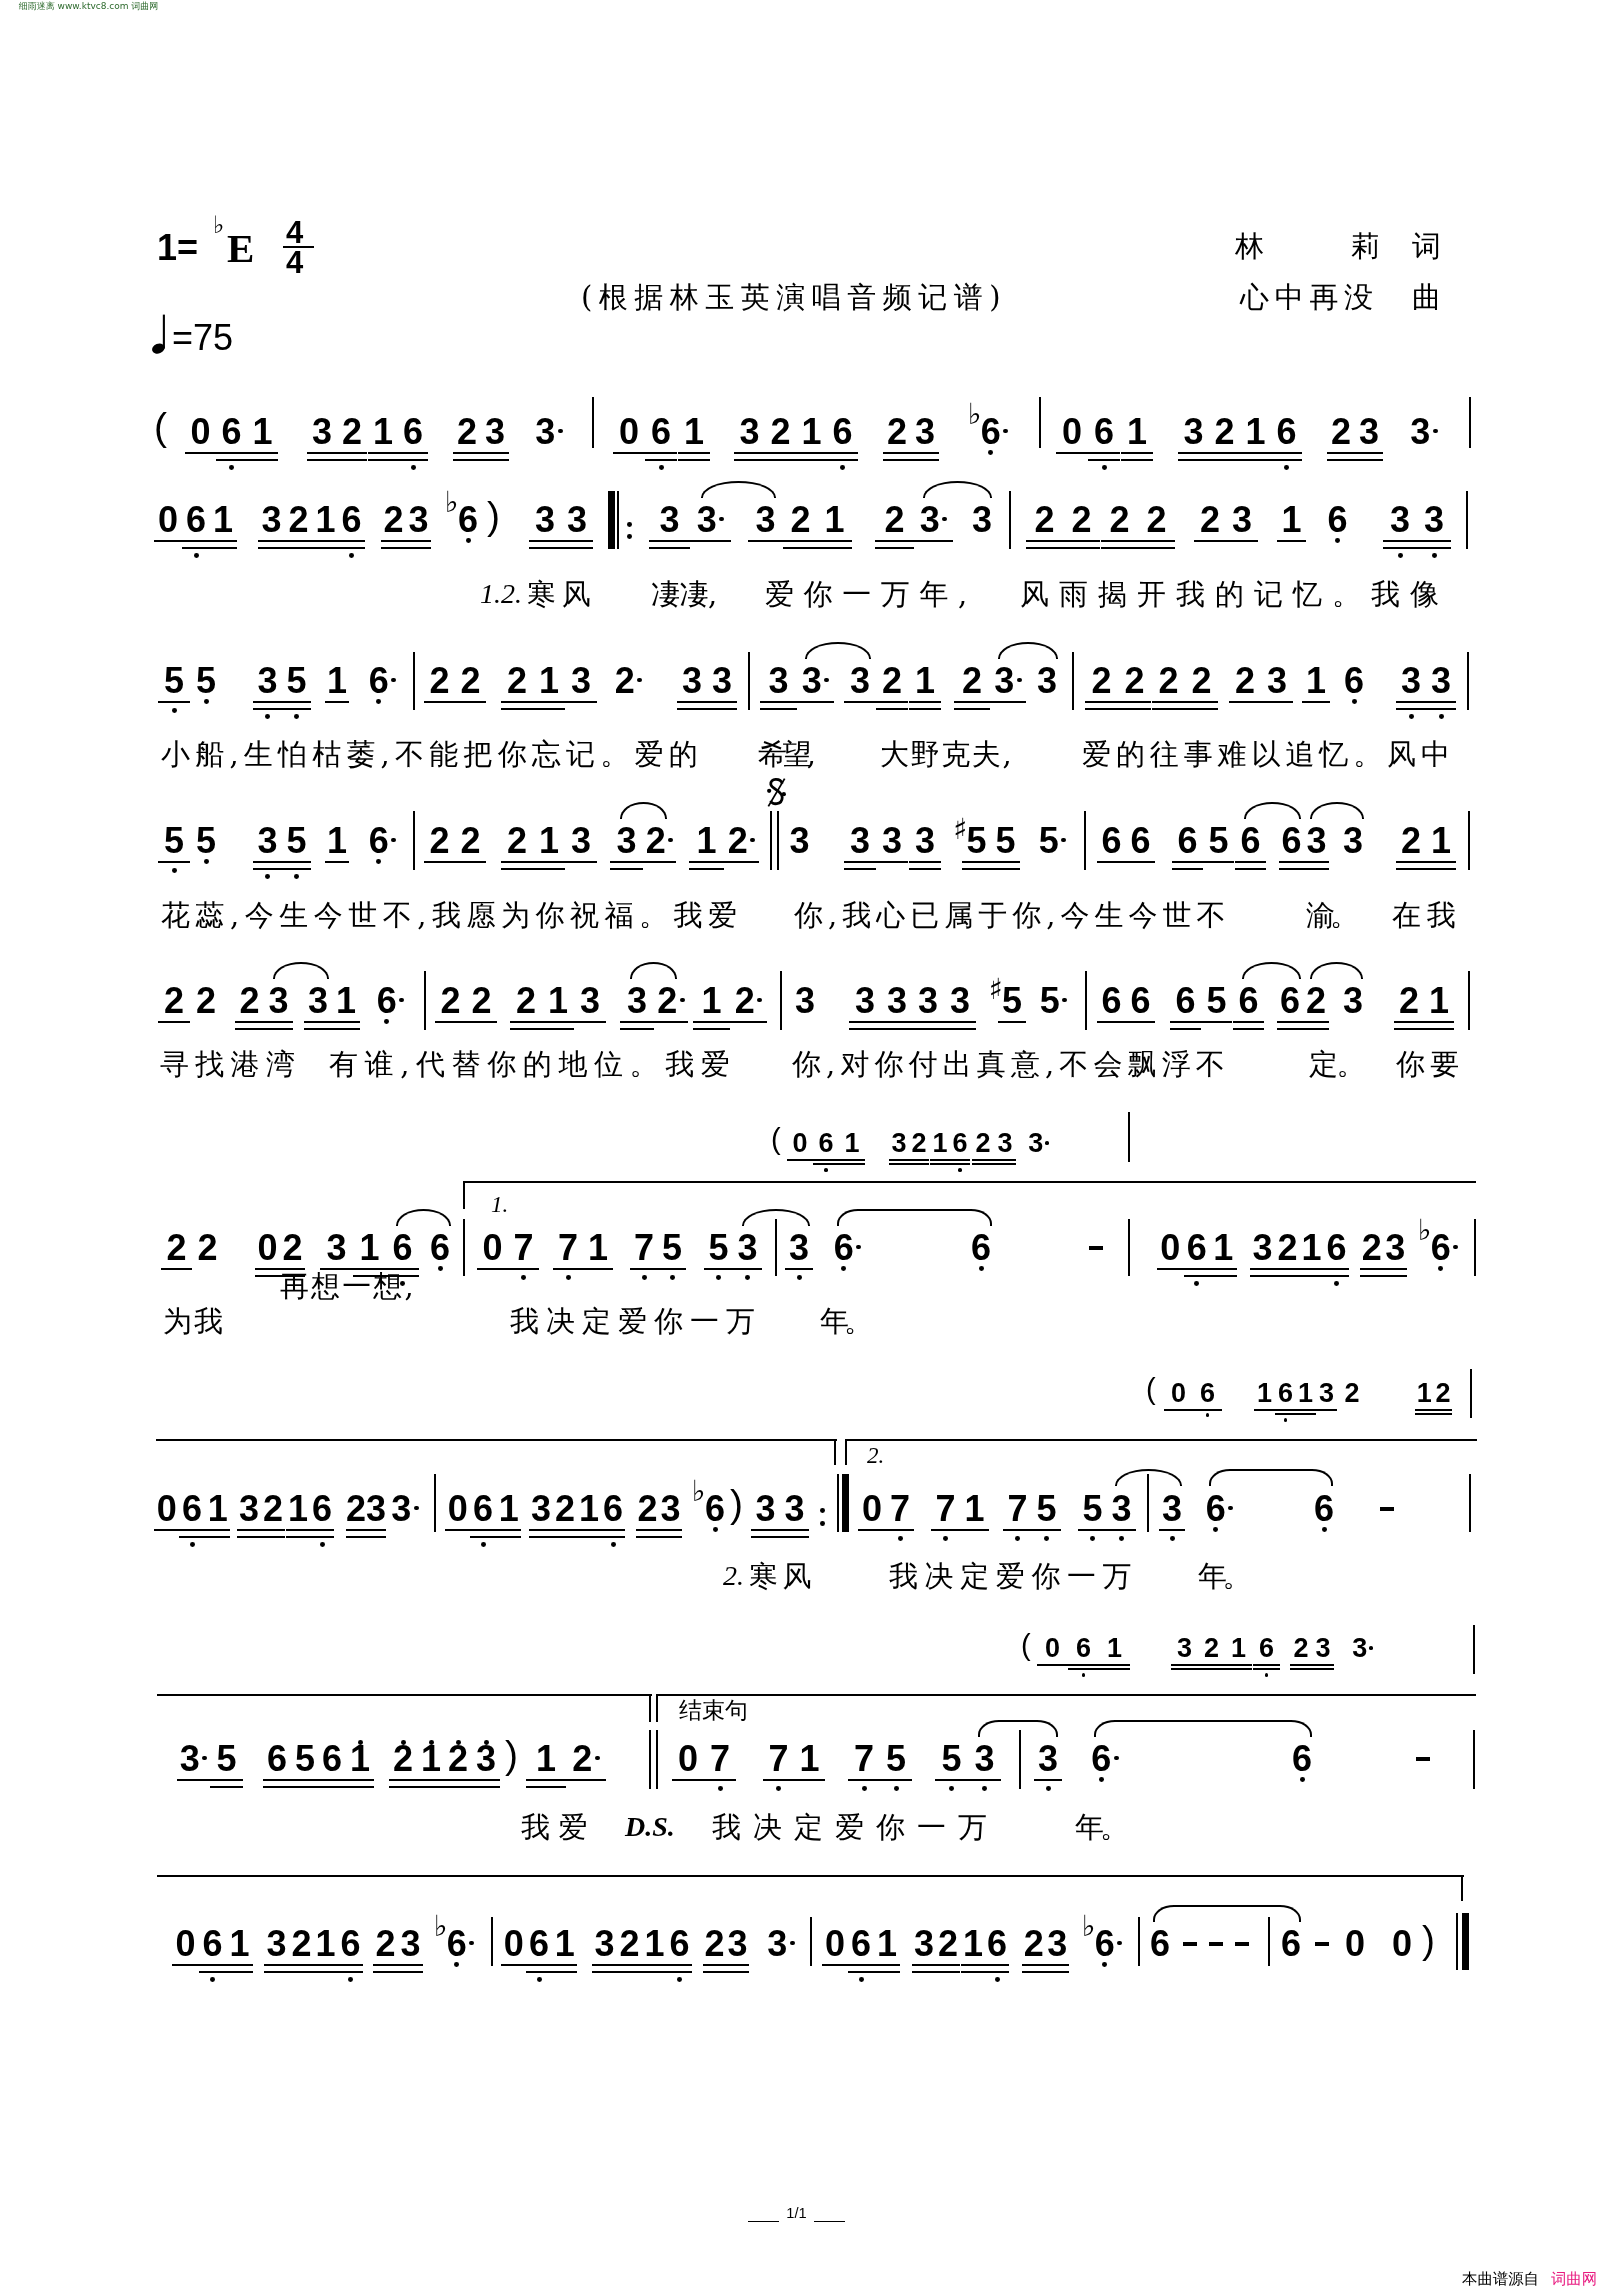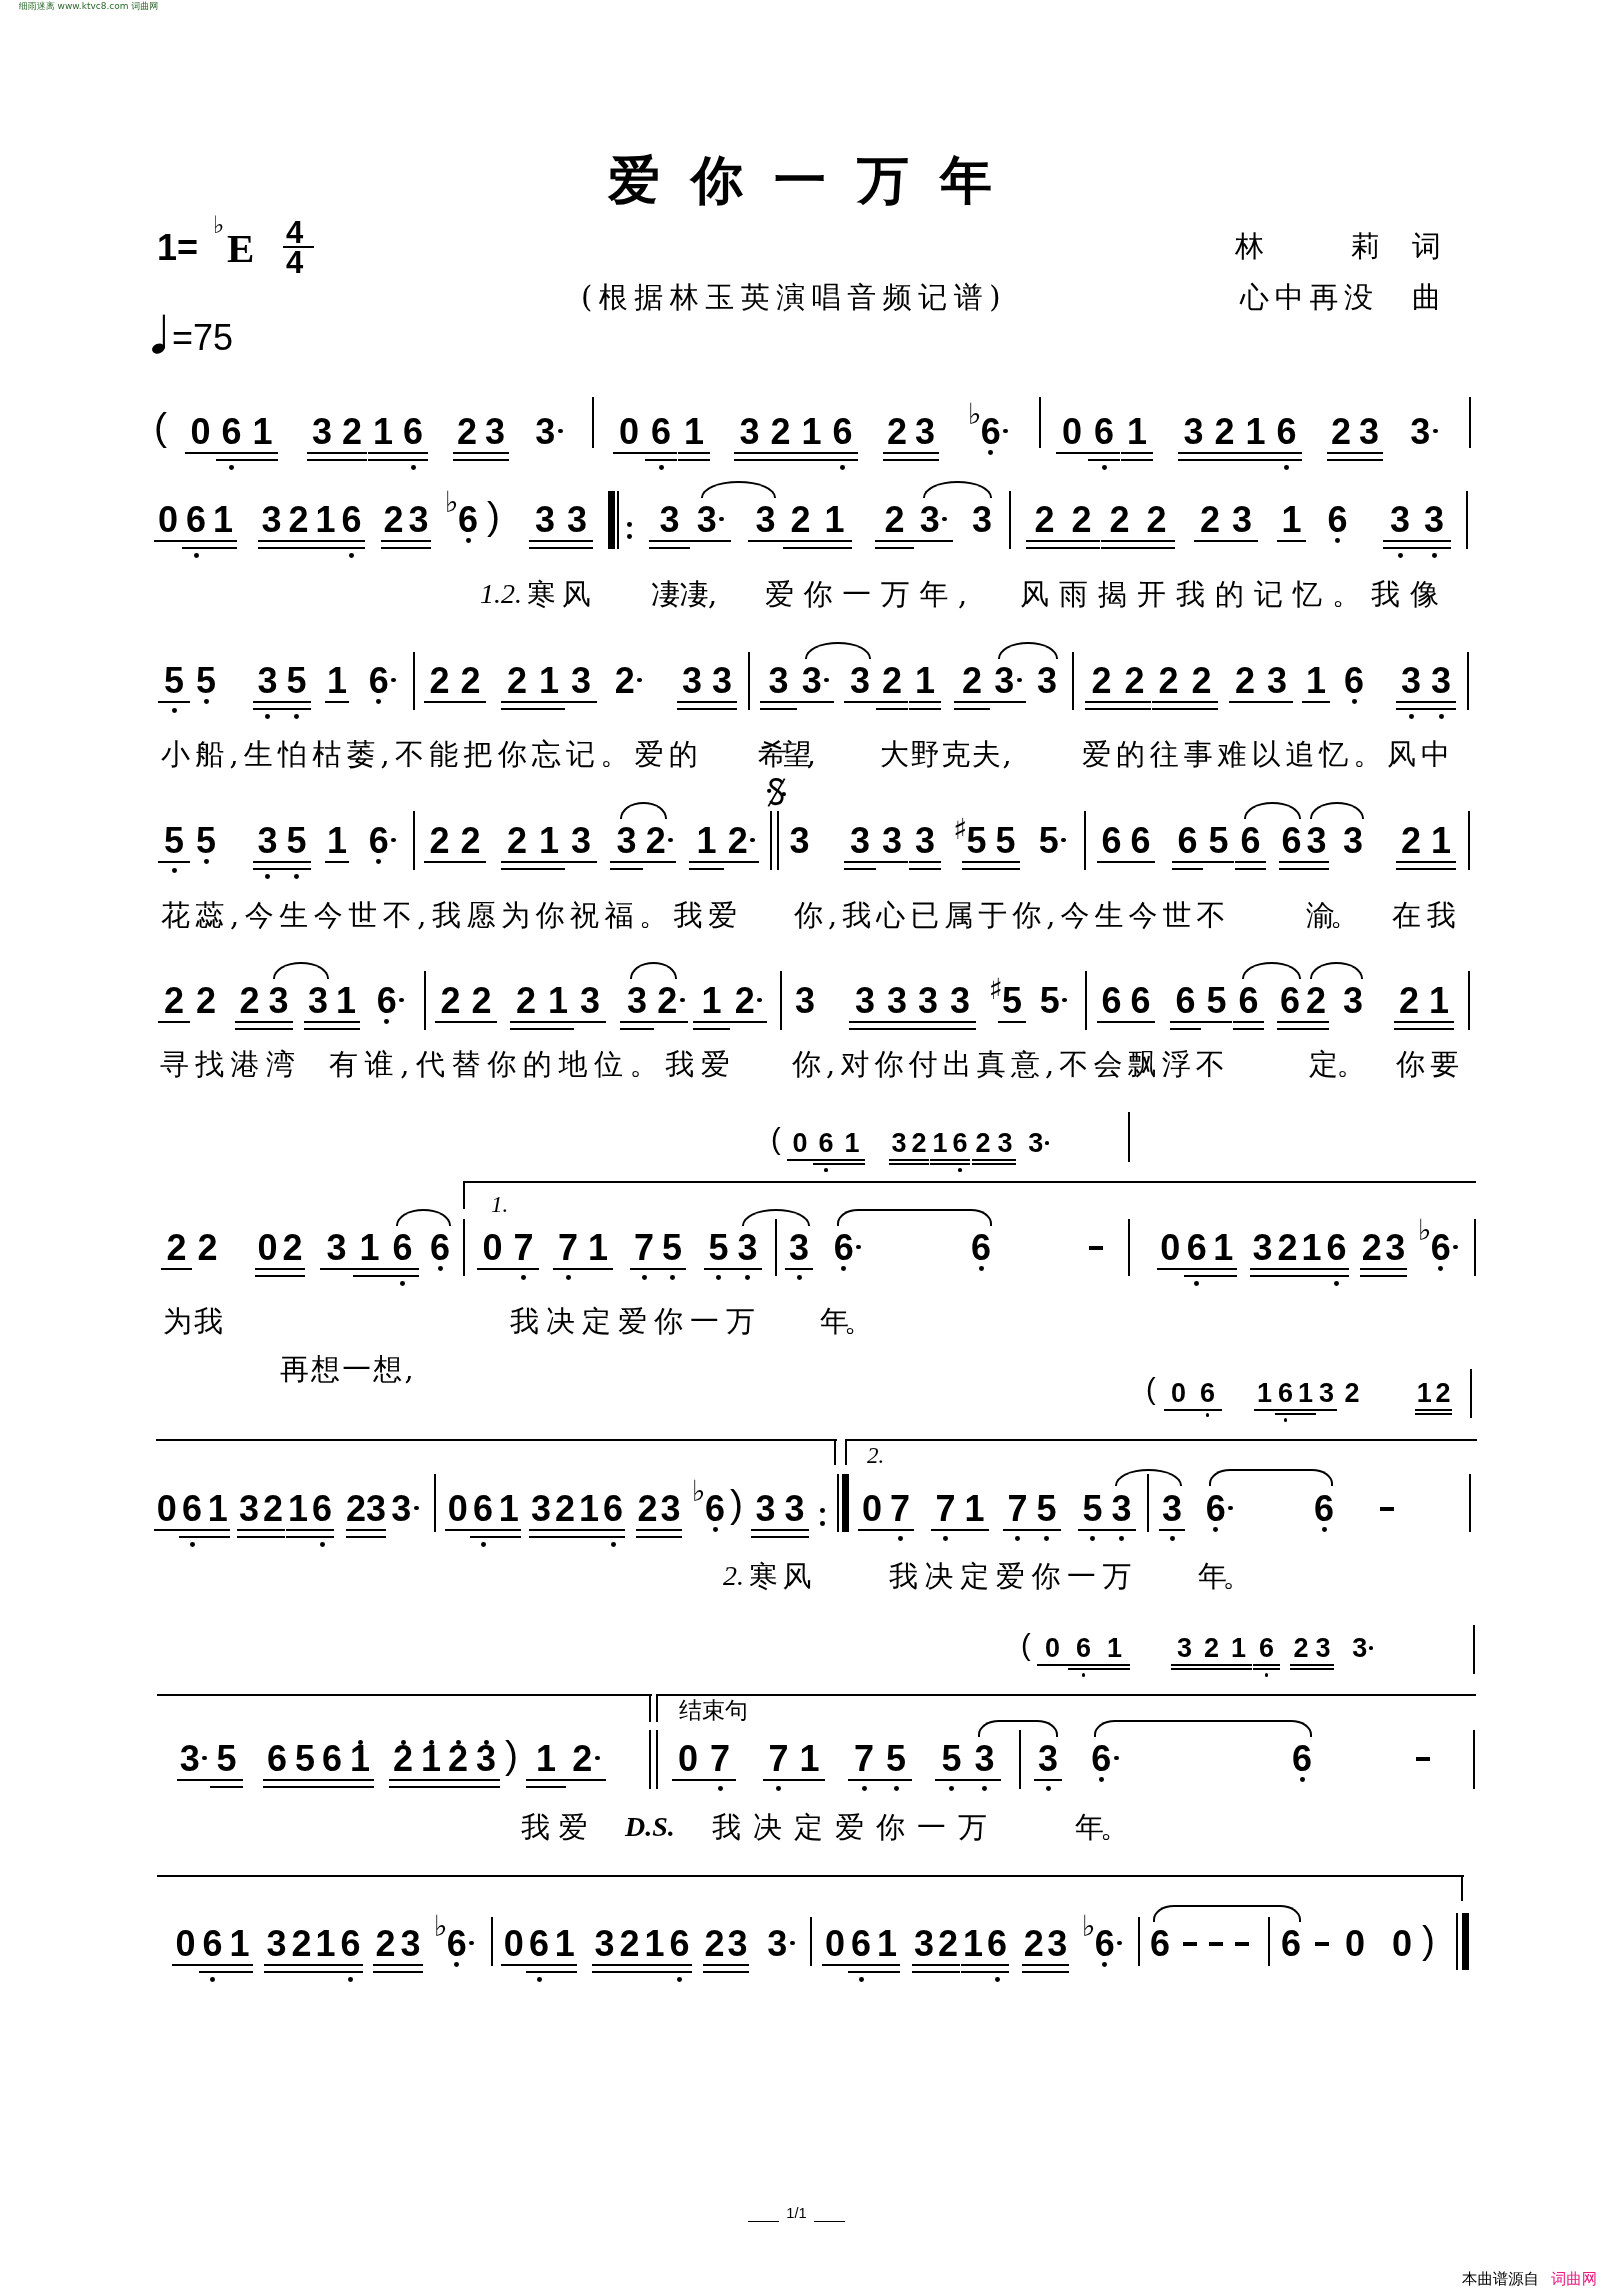--- a/index.html
+++ b/index.html
@@ -45,21 +45,20 @@
 .lyric.bd{font-weight:bold;}
 .mark-label{position:absolute;white-space:nowrap;font-family:"Liberation Serif",serif;font-size:23px;line-height:24px;}
 .mark-label.it{font-style:italic;}
 </style>
 </head>
 <body>
 
 <div id="score">
   <div class="abs wm-top" style="color: rgb(45, 106, 45);">细雨迷离 www.ktvc8.com 词曲网</div>
 
-  <div class="abs title">爱你一万年</div>
 
   <div>
     <span class="abs key-num">1=</span>
     <span class="abs key-acc">♭</span>
     <span class="abs key-tonic">E</span>
   </div>
   <div>
     <span class="abs ts-num">4</span>
     <span class="abs ts-line"></span>
     <span class="abs ts-den">4</span>
@@ -1256,21 +1255,21 @@
         <div class="grp" style="left: 1426px; top: 1230px; width: 37px;">
           <div class="cell" style="left: 0px; width: 37px;">
             <span class="digit" style="font-size: 36px; line-height: 36px;">6<span class="acc" style="font-size: 29px; line-height: 29px; top: -14px;">♭</span><span class="odot" style="width: 4.9px; height: 4.9px; margin-left: -2.4px; top: 36px;"></span></span>
             <span class="aug" style="width: 4.9px; height: 4.9px; margin-left: 2.4px; margin-top: 14.6px;"></span>
           </div>
         </div>
         <div class="vl" style="left: 1474px; top: 1219px; height: 57px; width: 2.4px;"></div>
       </div>
       <div>
         <span class="lyric" style="left: 163px; top: 1305px; letter-spacing: 2px;">为我</span>
-        <span class="lyric" style="left: 280px; top: 1353px; letter-spacing: 2.1px;">再想一想,</span>
+        <span class="lyric" style="left: 280px; top: 1270px; letter-spacing: 2.1px;">再想一想,</span>
         <span class="lyric" style="left: 510px; top: 1305px; letter-spacing: 7px;">我决定爱你一万</span>
         <span class="lyric" style="left: 820px; top: 1305px; letter-spacing: -4.9px;">年。</span>
       </div>
       <div></div>
       <div>
         <span class="paren" style="left: 1146px; top: 1375px; font-size: 29px; line-height: 29px;">(</span>
         <div class="grp" style="left: 1164px; top: 1380px; width: 58px;">
           <div class="cell" style="left: 0px; width: 29px;">
             <span class="digit" style="font-size: 27px; line-height: 27px;">0</span>
             <div class="ul" style="top: 29px; height: 1.8px;"></div>

